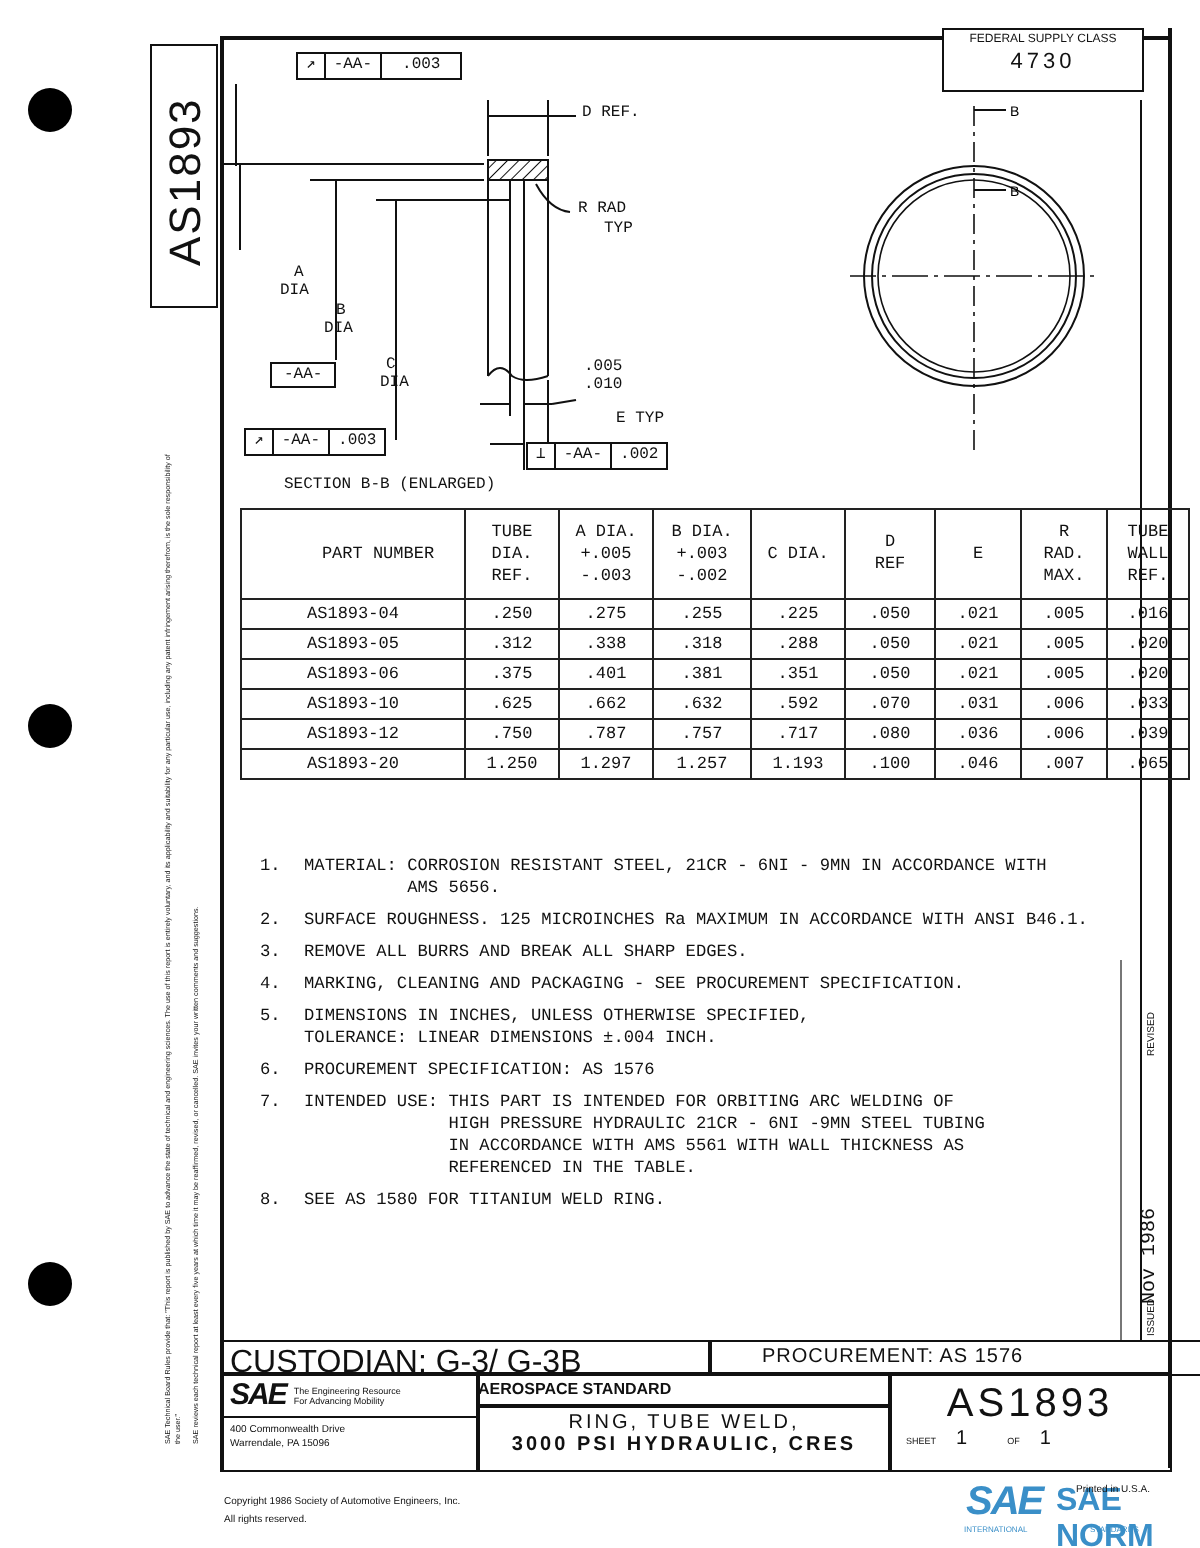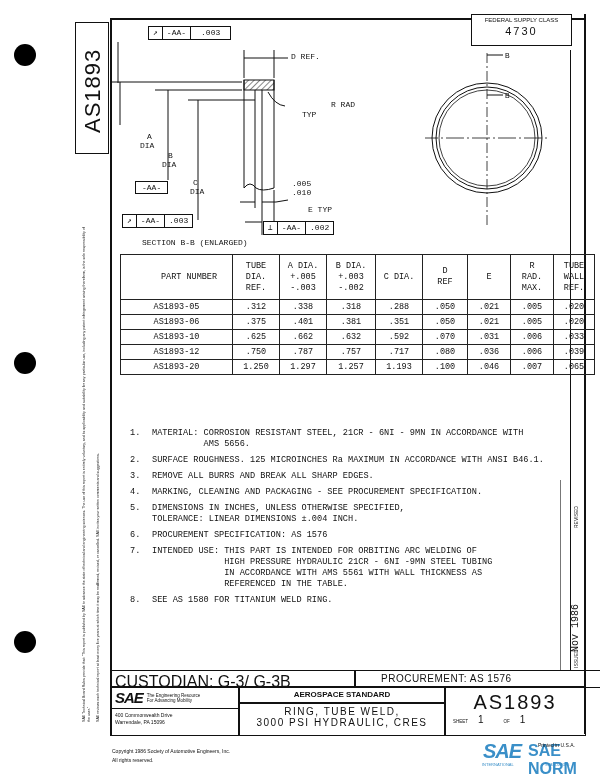--- a/index.html
+++ b/index.html
@@ -85,21 +85,21 @@
     <line x1="164" y1="170" x2="164" y2="205"></line>
   </g>
 </svg>
 
 <div class="fcf mono" style="left:148px;top:26px;">
   <span>↗</span>
   <span>-AA-</span>
   <span style="padding:0 10px;">.003</span>
 </div>
 <div class="abs mono" style="left:291px;top:52px;font-size:8px;">D REF.</div>
-<div class="abs mono" style="left:289px;top:100px;font-size:8px;margin-left:42px;">R RAD</div>
+<div class="abs mono" style="left:289px;top:100px;font-size:8px;">R RAD</div>
 <div class="abs mono" style="left:302px;top:110px;font-size:8px;">TYP</div>
 <div class="abs mono" style="left:147px;top:132px;font-size:8px;">A</div>
 <div class="abs mono" style="left:140px;top:141px;font-size:8px;">DIA</div>
 <div class="abs mono" style="left:168px;top:151px;font-size:8px;">B</div>
 <div class="abs mono" style="left:162px;top:160px;font-size:8px;">DIA</div>
 <div class="abs mono" style="left:193px;top:178px;font-size:8px;">C</div>
 <div class="abs mono" style="left:190px;top:187px;font-size:8px;">DIA</div>
 <div class="abs mono" style="left:135px;top:181px;font-size:8px;border:1px solid #111;padding:0 6px;line-height:11px;">-AA-</div>
 <div class="fcf mono" style="left:122px;top:214px;">
   <span>↗</span>
@@ -150,20 +150,31 @@
       <th style="width:36px;white-space:pre;">R
 RAD.
 MAX.</th>
       <th style="width:34px;white-space:pre;">TUBE
 WALL
 REF.</th>
     </tr>
   </thead>
   <tbody id="tbody">
       <tr>
+        <td>AS1893-04</td>
+        <td>.250</td>
+        <td>.275</td>
+        <td>.255</td>
+        <td>.225</td>
+        <td>.050</td>
+        <td>.021</td>
+        <td>.005</td>
+        <td>.016</td>
+      </tr>
+      <tr>
         <td>AS1893-05</td>
         <td>.312</td>
         <td>.338</td>
         <td>.318</td>
         <td>.288</td>
         <td>.050</td>
         <td>.021</td>
         <td>.005</td>
         <td>.020</td>
       </tr>
@@ -266,26 +277,26 @@
   <div class="sans" style="font-size:10px;padding:2px 6px;letter-spacing:0.5px;">PROCUREMENT: AS 1576</div>
 </div>
 <div class="tb-cell" style="left:110px;top:686px;width:128px;height:48px;">
   <div style="display:flex;align-items:center;padding:2px 4px;border-bottom:1px solid #111;">
     <span class="sans" style="font-size:15px;font-weight:bold;font-style:italic;letter-spacing:-1px;">SAE</span>
     <span class="sans" style="font-size:4.5px;width:55px;margin-left:4px;line-height:5px;">The Engineering Resource For Advancing Mobility</span>
   </div>
   <div class="sans" style="font-size:5px;padding:3px 4px 0;">400 Commonwealth Drive</div>
   <div class="sans" style="font-size:5px;padding:1px 4px;">Warrendale, PA 15096</div>
 </div>
-<div class="tb-cell" style="left:238px;top:686px;width:206px;height:16px;text-align:center;">
+<div class="tb-cell" style="left:238px;top:686px;width:206px;height:16px;text-align:left;">
   <div class="sans" style="font-size:8px;font-weight:bold;line-height:16px;">AEROSPACE STANDARD</div>
 </div>
 <div class="tb-cell" style="left:238px;top:702px;width:206px;height:32px;text-align:center;">
   <div class="sans" style="font-size:10px;letter-spacing:1.5px;margin-top:3px;">RING, TUBE WELD,</div>
-  <div class="sans" style="font-size:10px;letter-spacing:1.5px;">3000 PSI HYDRAULIC, CRES</div>
+  <div class="sans" style="font-size:10px;letter-spacing:1.5px;font-weight:bold;">3000 PSI HYDRAULIC, CRES</div>
 </div>
 <div class="tb-cell" style="left:444px;top:686px;width:140px;height:48px;">
   <div class="sans" style="font-size:20px;text-align:center;letter-spacing:2px;margin-top:4px;">AS1893</div>
   <div style="display:flex;align-items:baseline;gap:10px;padding-left:8px;">
     <span class="sans" style="font-size:4.5px;">SHEET</span>
     <span class="sans" style="font-size:10px;">1</span>
     <span class="sans" style="font-size:4.5px;margin-left:10px;">OF</span>
     <span class="sans" style="font-size:10px;">1</span>
   </div>
 </div>

